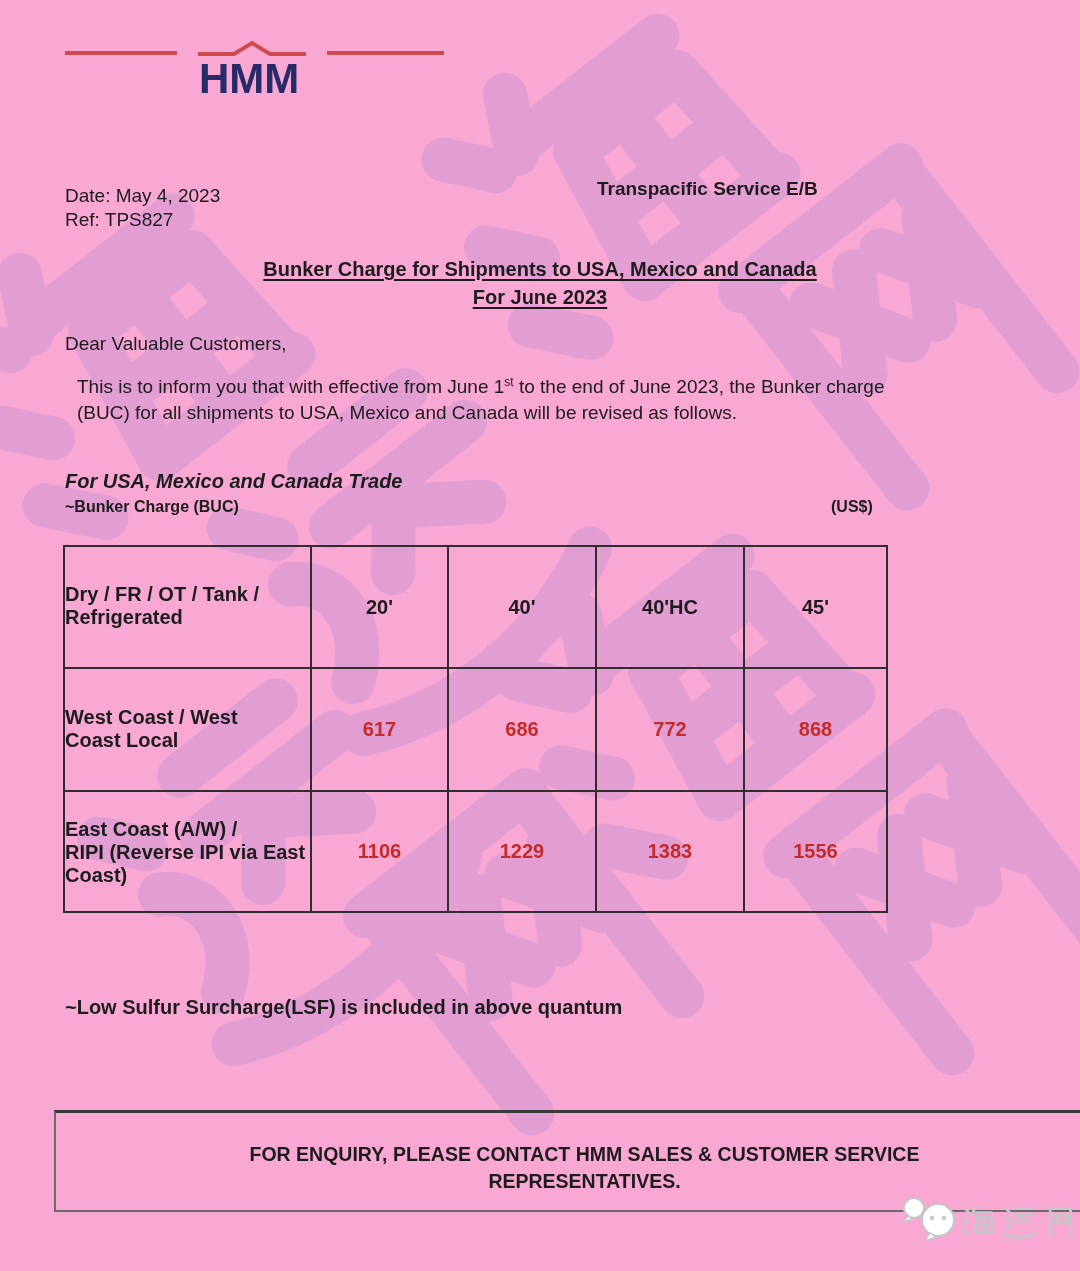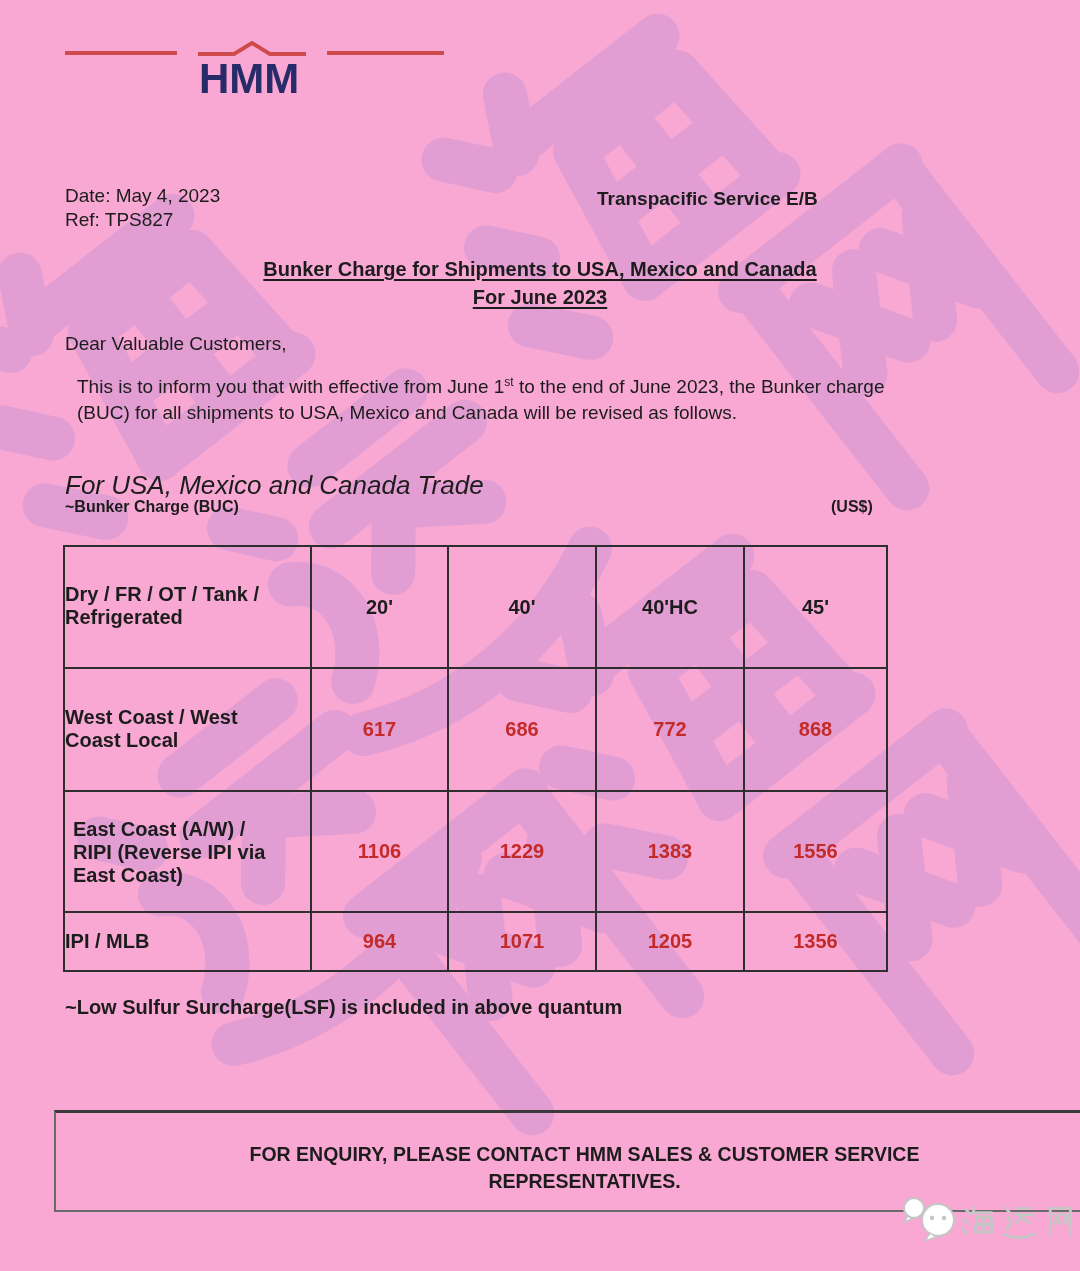--- a/index.html
+++ b/index.html
@@ -25,36 +25,36 @@
 
   .t19{font-size:19px;}
   .bold{font-weight:bold;}
   .title-line{
     font-size:20px;font-weight:bold;text-decoration:underline;
     text-underline-offset:3px; line-height:28px; text-align:center;
   }
   .para{font-size:19px;line-height:26px;}
   sup{font-size:12px;}
 
-  .trade-head{font-size:26px;font-weight:normal;font-style:italic;}
+  .trade-head{font-size:20px;font-weight:bold;font-style:italic;}
   .buc-head{font-size:16px;font-weight:bold;}
 
   
   table.rates{
     border-collapse:collapse; table-layout:fixed; width:823px;
   }
   table.rates td{
     border:2px solid #2e2e2e; font-size:20px; font-weight:bold;
     vertical-align:middle; padding:0; overflow:hidden;
   }
   td.labelcell{padding-left:12px;padding-right:18px;}
   .cell-spread{display:flex;flex-direction:column;justify-content:space-between;height:100%;box-sizing:border-box;}
   .hd-spread{padding:16px 0 18px 0;}
   .row-spread{padding:20px 0 22px 0;}
-  .row-spread2{padding:18px 0 16px 8px;}
+  .row-spread2{padding:18px 0 16px 0;}
   td.valuecell{text-align:center;color:#c32a28;margin-top:40px;}
   td.colhead{text-align:center;}
 
   .lsf{font-size:20px;font-weight:bold;}
 
   .enquiry-box{
     box-sizing:border-box;
     border:2px solid #6a6a6a; border-top:3px solid #3a3a3a;
     text-align:center; font-weight:bold; font-size:19.5px; line-height:27px;
     padding-top:28px;
@@ -118,21 +118,21 @@
   <div class="abs rule" style="left:327px;top:51px;width:117px;"></div>
   <svg class="abs" style="left:196px;top:40px;" width="112" height="18" xmlns="http://www.w3.org/2000/svg">
     <polyline class="chevron" points="2,14 38,14 56,3 74,14 110,14"></polyline>
   </svg>
   <div class="abs hmm-text" style="left:199px;top:58px;">HMM</div>
 
   <div class="abs t19" style="left:65px;top:184px;line-height:24px;">
     <div>Date: May 4, 2023</div>
     <div>Ref: TPS827</div>
   </div>
-  <div class="abs t19 bold" style="left:597px;top:188px;">Transpacific Service E/B</div>
+  <div class="abs t19 bold" style="left:597px;top:178px;">Transpacific Service E/B</div>
 
   <div class="abs" style="left:0;top:255px;width:1080px;">
     <div class="title-line">Bunker Charge for Shipments to USA, Mexico and Canada</div>
     <div class="title-line">For June 2023</div>
   </div>
 
   <div class="abs t19" style="left:65px;top:333px;">Dear Valuable Customers,</div>
   <div class="abs para" style="left:77px;top:369px;width:950px;">
     <div><span>This is to inform you that with effective from June 1</span><sup>st</sup><span> to the end of June 2023, the Bunker charge</span></div>
     <div>(BUC) for all shipments to USA, Mexico and Canada will be revised as follows.</div>
@@ -180,27 +180,20 @@
         <div class="cell-spread row-spread2">
           <div>East Coast (A/W) /</div>
           <div>RIPI (Reverse IPI via East Coast)</div>
         </div>
       </td>
       <td class="valuecell">1106</td>
       <td class="valuecell">1229</td>
       <td class="valuecell">1383</td>
       <td class="valuecell">1556</td>
     </tr>
-    <tr style="height:59px">
-      <td class="labelcell">IPI / MLB</td>
-      <td class="valuecell">964</td>
-      <td class="valuecell">1071</td>
-      <td class="valuecell">1205</td>
-      <td class="valuecell">1356</td>
-    </tr>
   </tbody>
     </table>
 
   <div class="abs lsf" style="left:65px;top:960px;margin-top:36px;">~Low Sulfur Surcharge(LSF) is included in above quantum</div>
 
   <div class="abs enquiry-box" style="left:54px;top:1110px;width:1061px;height:102px;">
     <div>FOR ENQUIRY, PLEASE CONTACT HMM SALES &amp; CUSTOMER SERVICE</div>
     <div>REPRESENTATIVES.</div>
   </div>
 

